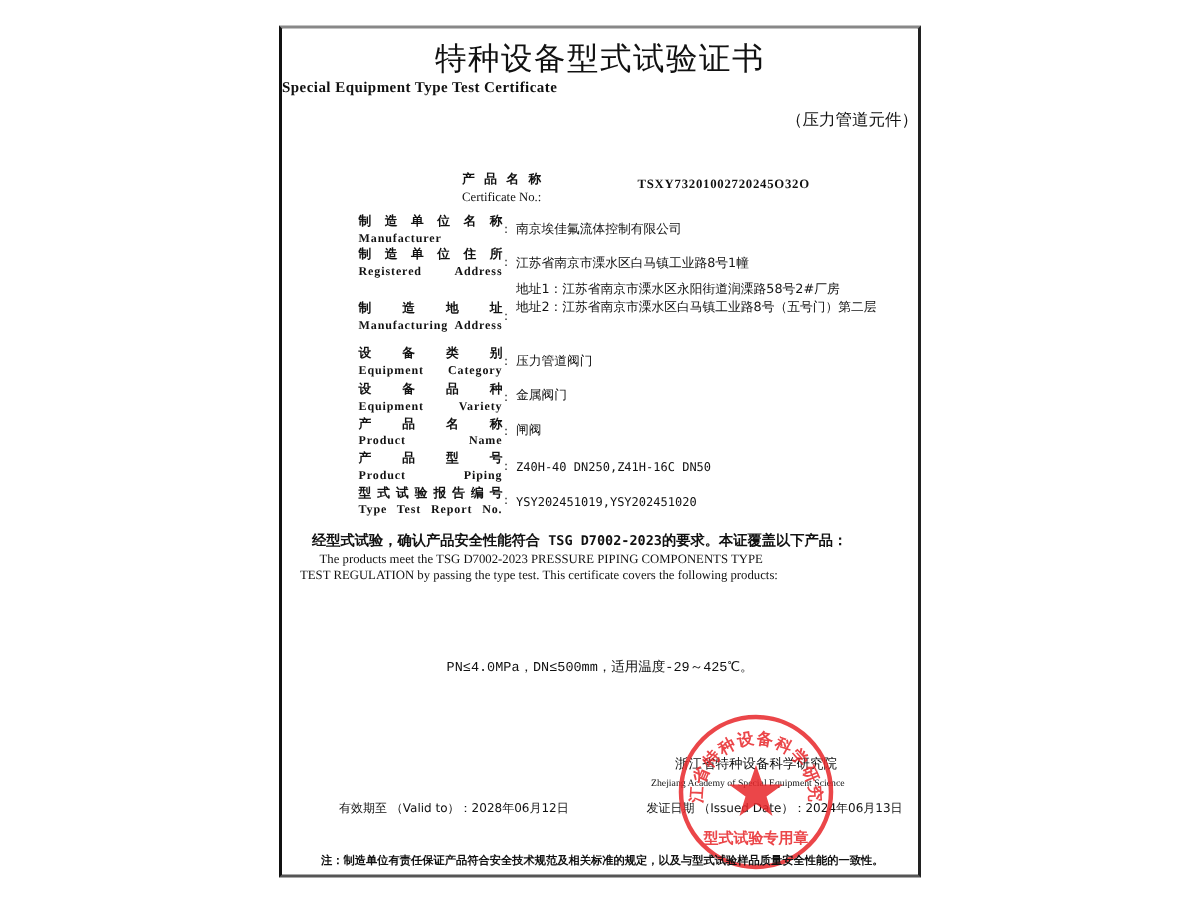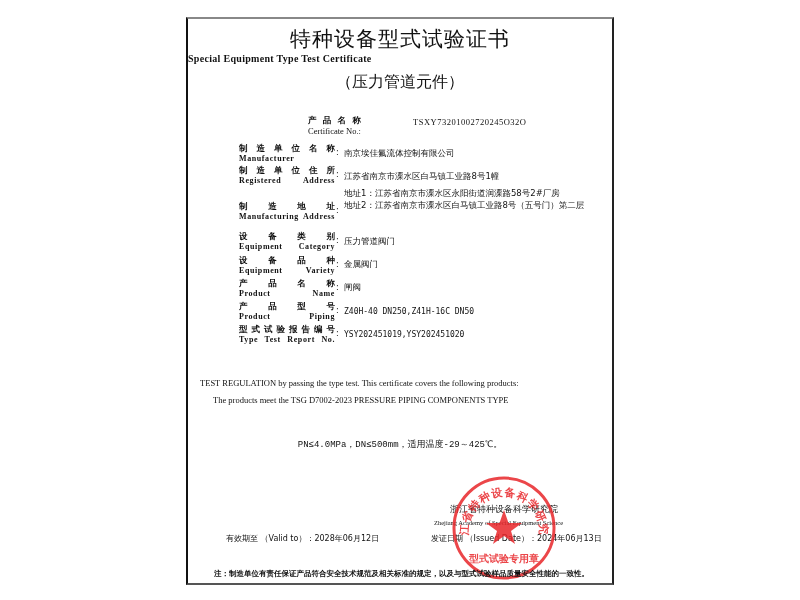--- a/index.html
+++ b/index.html
@@ -1,37 +1,37 @@
 <!DOCTYPE html>
 <html><head>
 <meta charset="utf-8">
 <style>
   html, body { margin:0; padding:0; }
   body { width:800px; height:600px; background:#ffffff; position:relative; overflow:hidden; font-family:"DejaVu Sans", sans-serif; color:#111; }
   .page { position:absolute; left:186px; top:17px; width:424px; height:564px; border-top:2px solid #888; border-left:2px solid #111; border-right:2px solid #222; border-bottom:2px solid #555; box-sizing:content-box; }
   .abs { position:absolute; white-space:nowrap; }
   .title-cn { left:0; right:0; top:6px; text-align:center; font-size:21px; letter-spacing:1px; font-family:"DejaVu Sans", sans-serif; }
   .title-en { left:0; right:0; top:34px; text-align:left; font-size:10px; font-weight:bold; font-family:"Liberation Serif", serif; letter-spacing:0.3px; }
-  .sub-cn { left:0; right:0; top:53px; text-align:center; font-size:16px; }
+  .sub-cn { left:0; right:0; top:53px; text-align:right; font-size:11px; }
   .sub-en { left:0; right:0; top:68px; text-align:center; font-size:8px; font-weight:bold; font-family:"Liberation Serif", serif; }
   .certno { left:120px; top:96px; font-size:8.5px; font-family:"Liberation Serif", serif; }
   .certno .lab-cn { font-family:"DejaVu Sans", sans-serif; font-size:8.5px; }
-  .certno .val { font-weight:normal; letter-spacing:0.5px; }
+  .certno .val { font-weight:bold; margin-left:12px; letter-spacing:0.5px; }
 
   .row { position:absolute; left:51px; width:360px; }
   .lab { position:absolute; left:0; width:96px; }
   .lab-cn { display:block; font-size:8.5px; font-weight:bold; text-align:justify; text-align-last:justify; line-height:11px; }
   .lab-en { display:block; font-size:8px; font-weight:bold; font-family:"Liberation Serif", serif; text-align:justify; text-align-last:justify; line-height:10px; letter-spacing:0.6px; }
   .colon { position:absolute; left:97px; top:5px; font-size:8px; }
   .val { position:absolute; left:105px; top:1px; font-size:8.5px; line-height:12px; white-space:normal; width:250px; }
   .mono { font-family:"DejaVu Sans Mono", monospace; font-size:8px; }
 
   .decl-cn { left:20px; top:335px; font-size:9.5px; font-weight:bold; }
   .decl-cn .tsg { font-family:"DejaVu Sans Mono", monospace; font-size:9px; }
-  .decl-en1 { left:25px; top:348px; font-size:8.5px; font-family:"Liberation Serif", serif;margin-top:28px; }
+  .decl-en1 { left:25px; top:348px; font-size:8.5px; font-family:"Liberation Serif", serif; }
   .decl-en2 { left:12px; top:359px; font-size:8.5px; font-family:"Liberation Serif", serif; }
   .spec { left:0; right:0; top:419px; text-align:center; font-size:9px; font-family:Liberation Mono, monospace; }
 
   .issuer-cn { left:262px; top:484px; font-size:9px; }
   .issuer-en { left:246px; top:500px; font-size:6.5px; font-family:"Liberation Serif", serif; }
   .issued { left:243px; top:514px; font-size:8px; }
   .valid { left:38px; top:514px; font-size:8px; }
   .note { left:26px; top:550px; font-size:7.5px; font-weight:bold; }
 
   .stamp { position:absolute; left:262px; top:455px; width:108px; height:108px; }
@@ -115,20 +115,21 @@
 
   <div class="row" style="top:305px;">
     <div class="lab">
         <span class="lab-cn">型式试验报告编号</span>
         <span class="lab-en">Type Test Report No.</span>
       </div>
     <span class="colon">:</span>
     <div class="val mono" style="top:5px">YSY202451019,YSY202451020</div>
   </div>
 
+  <div class="abs decl-cn"><span>经型式试验，确认产品安全性能符合</span><span class="tsg"> TSG D7002-2023</span><span>的要求。本证覆盖以下产品：</span></div>
   <div class="abs decl-en1">The products meet the TSG D7002-2023 PRESSURE PIPING COMPONENTS TYPE</div>
   <div class="abs decl-en2">TEST REGULATION by passing the type test. This certificate covers the following products:</div>
 
   <div class="abs spec">PN≤4.0MPa，DN≤500mm，适用温度-29～425℃。</div>
 
   <div class="abs valid"><span>有效期至 （Valid to）：</span><span>2028年06月12日</span></div>
 
   <div class="abs issuer-cn">浙江省特种设备科学研究院</div>
   <div class="abs issuer-en">Zhejiang Academy of Special Equipment Science</div>
   <div class="abs issued"><span>发证日期 （Issued Date）：</span><span>2024年06月13日</span></div>

